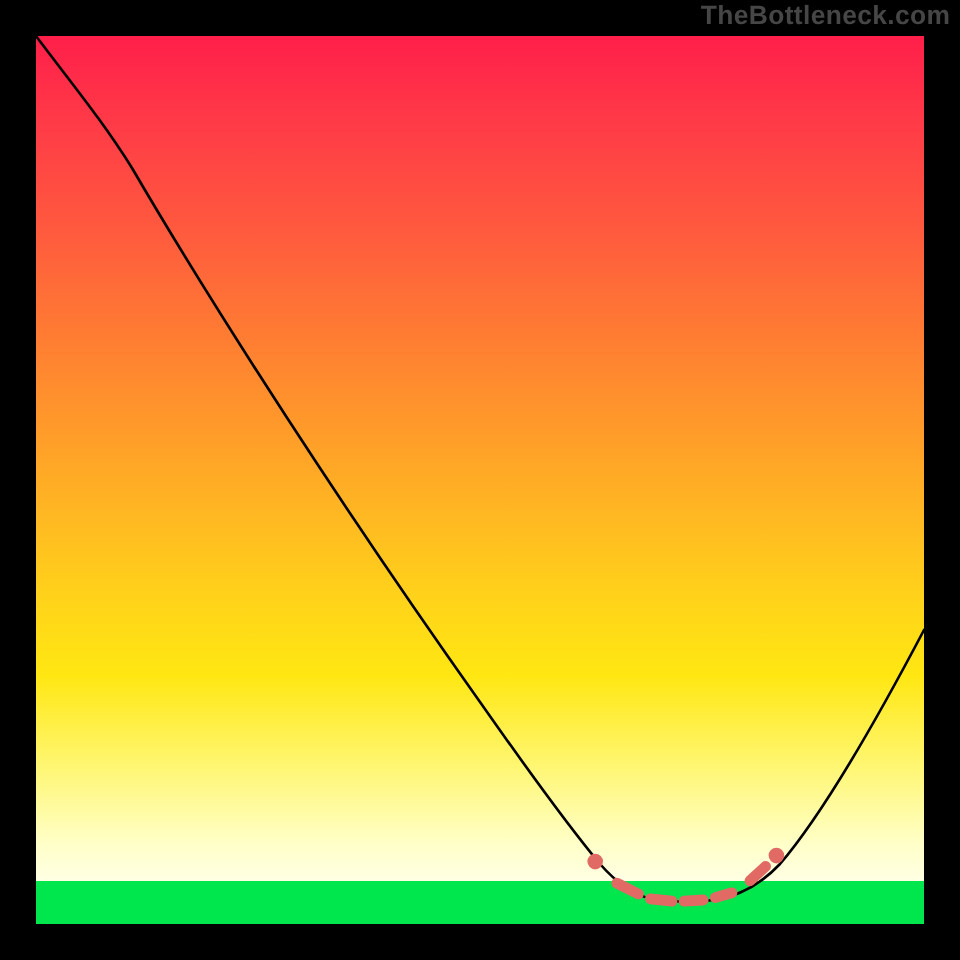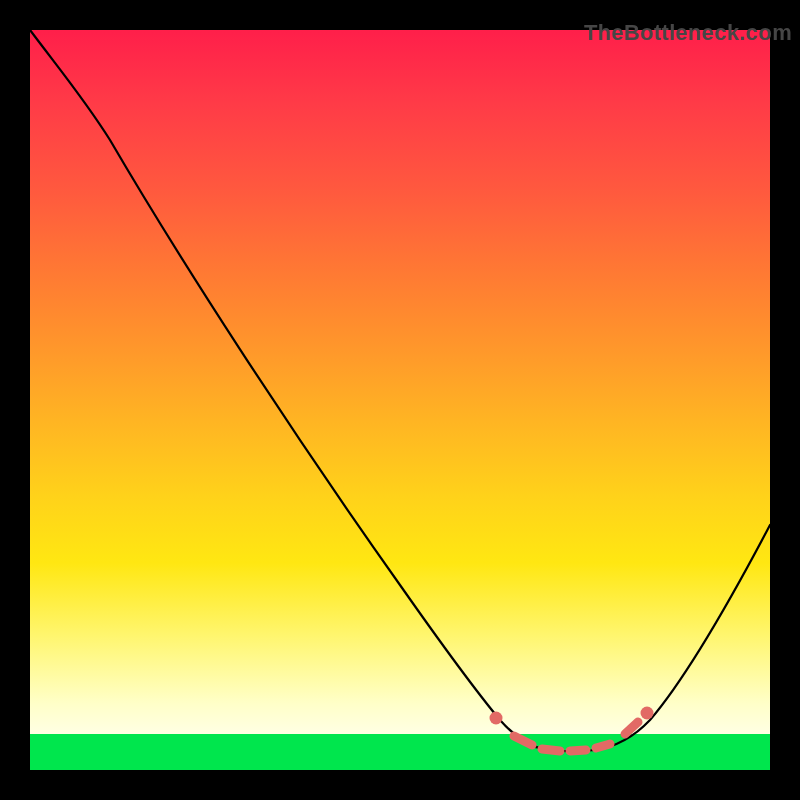--- a/index.html
+++ b/index.html
@@ -12,21 +12,21 @@
     font-family: Arial, Helvetica, sans-serif;
   }
   .frame {
     position: relative;
     width: 800px;
     height: 800px;
     background: #000;
   }
   .watermark {
     position: absolute;
-    top: 20px;
+    top: 0;
     right: 8px;
     color: #464646;
     font-size: 22px;
     font-weight: bold;
     letter-spacing: 0.3px;
     z-index: 10;
     margin-left: 19px;
   }
   .plot-area {
     position: absolute;

